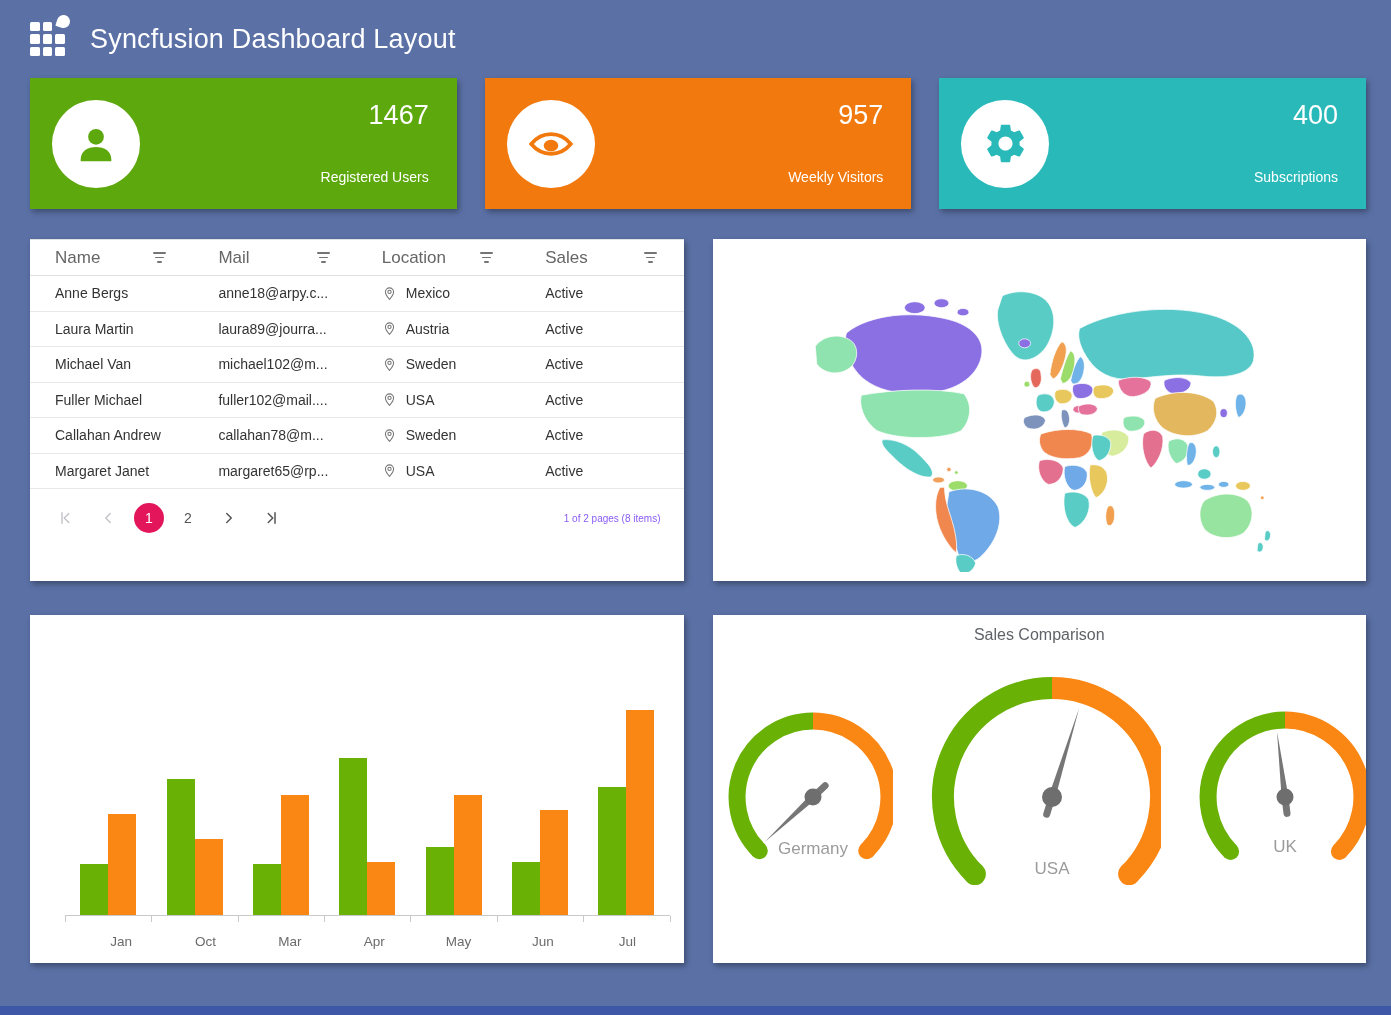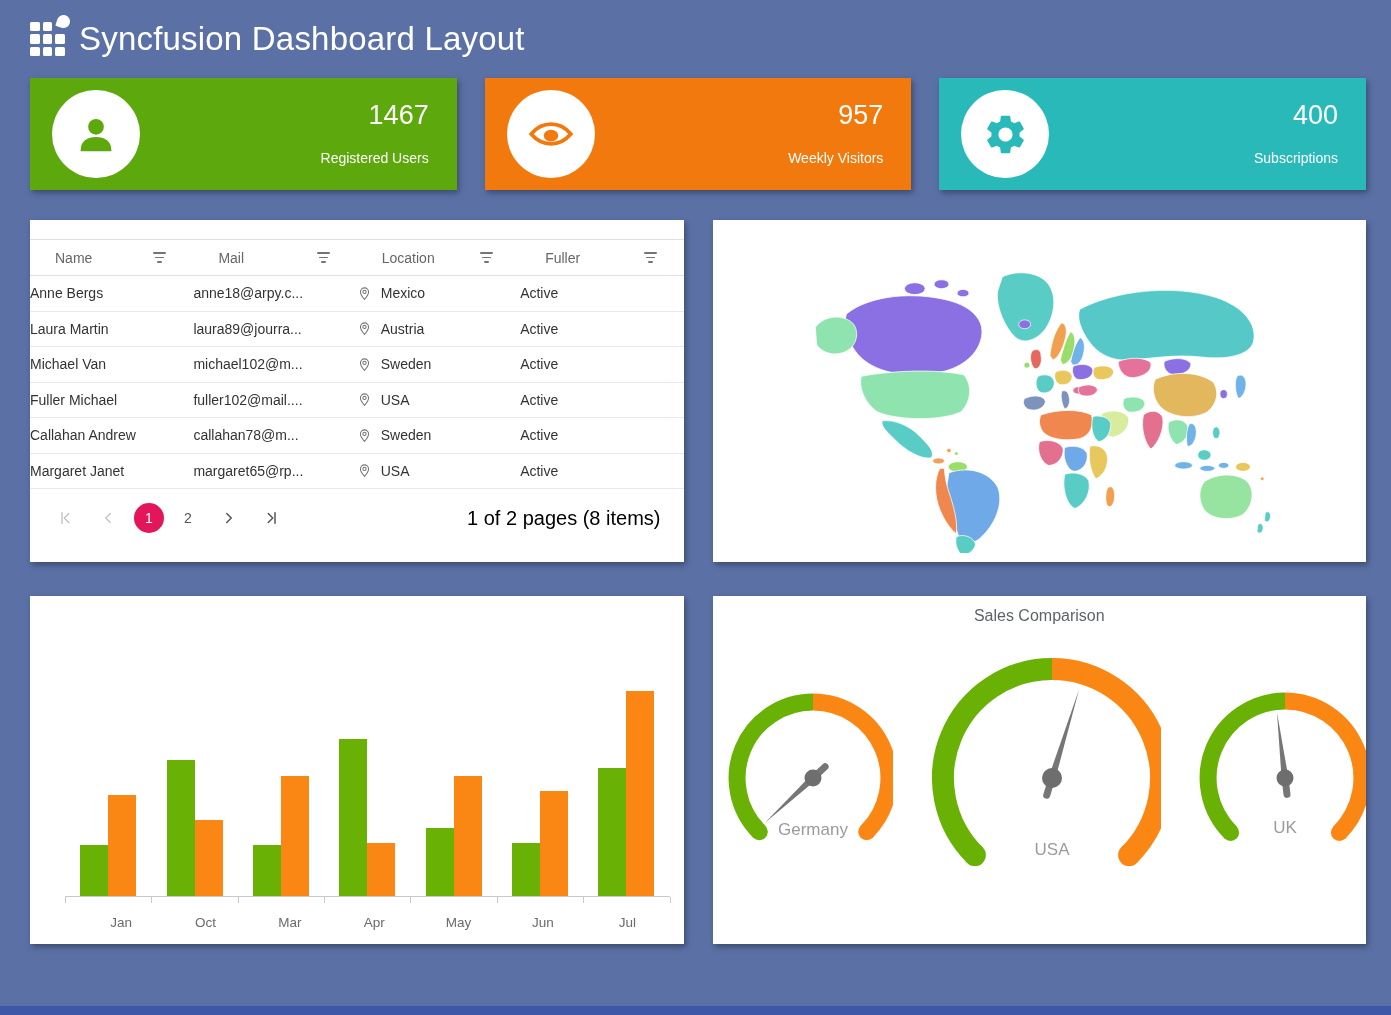--- a/index.html
+++ b/index.html
@@ -4,53 +4,53 @@
 <style>
   html,body{margin:0;padding:0}
   body{width:1391px;height:1015px;background:#5b71a6;font-family:"Liberation Sans",sans-serif;overflow:hidden;position:relative}
   .page{padding:0 25px 0 30px}
 
   
   header{height:78px;display:flex;align-items:center;color:#fff}
   .logo{width:35px;height:35px;position:relative;margin-right:14px;flex:0 0 auto}
   .logo .sq{position:absolute;width:9.5px;height:9.5px;background:#fff;border-radius:1.5px}
   .logo .petal{position:absolute;right:-5px;top:-7px;width:13px;height:13px;background:#fff;border-radius:7px 7px 7px 1px;transform:rotate(18deg)}
-  h1{font-size:33px;font-weight:normal;margin:0;letter-spacing:.2px}
+  h1{font-size:27px;font-weight:normal;margin:11px;letter-spacing:.2px}
 
   
   .cards{display:flex;gap:28px}
-  .card{flex:1;height:112px;position:relative;box-shadow:2px 3px 6px rgba(0,0,0,.35)}
+  .card{flex:1;height:131px;position:relative;box-shadow:2px 3px 6px rgba(0,0,0,.35)}
   .card-circle{position:absolute;left:22px;top:50%;transform:translateY(-50%);width:88px;height:88px;border-radius:50%;background:#fff;display:flex;align-items:center;justify-content:center}
   .card-value{position:absolute;right:28px;top:22px;font-size:27px;color:#fff}
   .card-label{position:absolute;right:28px;bottom:24px;font-size:14px;color:#fff}
 
   
   .row{display:flex;gap:29px}
   .row2{margin-top:30px}
   .row3{margin-top:34px}
   .panel{flex:1;background:#fff;box-shadow:2px 3px 6px rgba(0,0,0,.35);position:relative}
   .row2 .panel{height:342px}
   .row3 .panel{height:348px}
   .panel-title{text-align:center;color:#5f6368;font-size:16px;padding-top:11px}
 
   
-  .grid-head{display:flex;height:35px;margin-top:19px;border-top:1px solid #e0e0e0;border-bottom:1px solid #e0e0e0;color:#666;font-size:14px}
+  .grid-head{display:flex;height:35px;margin-top:0;border-top:1px solid #e0e0e0;border-bottom:1px solid #e0e0e0;color:#666;font-size:17px}
   .gcol{flex:1;display:flex;align-items:center;justify-content:space-between;padding:0 27px 0 25px}
   .filter-ic{display:flex;flex-direction:column;align-items:center;gap:2.5px;cursor:pointer}
   .filter-ic i{display:block;height:1.7px;background:#757575;border-radius:1px}
   .filter-ic i:nth-child(1){width:13px}
   .filter-ic i:nth-child(2){width:9px}
   .filter-ic i:nth-child(3){width:5px}
   .grid-row{display:flex;height:34.5px;align-items:center;border-bottom:1px solid #e8e8e8;font-size:14px;color:#333}
-  .gcell{flex:1;display:flex;align-items:center;gap:9px;white-space:nowrap;overflow:hidden}
+  .gcell{flex:1;padding-left:25px;display:flex;align-items:center;gap:9px;white-space:nowrap;overflow:hidden}
   .pager{display:flex;align-items:center;height:58px;padding:0 23px 0 18px;gap:9px}
   .pbtn{width:34px;height:34px;display:flex;align-items:center;justify-content:center;cursor:pointer}
   .page-num{width:30px;height:30px;border-radius:50%;display:flex;align-items:center;justify-content:center;font-size:14px;color:#555;cursor:pointer}
   .page-num.cur{color:#fff}
-  .pager-summary{margin-left:auto;color:#000000;font-size:20px}
+  .pager-summary{margin-left:auto;color:#8b5cf6;font-size:10px}
 
   
   .map-wrap{position:absolute;left:72px;top:36px;width:512px;height:297px}
 
   
   #bar-plot{position:absolute;left:35px;right:14px;bottom:47px;top:62px;display:flex;align-items:flex-end}
   .bar-slot{flex:1;display:flex;justify-content:center;align-items:flex-end}
   .bar{width:28px}
   #axis{position:absolute;left:35px;right:14px;bottom:41px;height:6px;border-top:1px solid #c9c9c9}
   .tick{position:absolute;top:0;width:1px;height:6px;background:#c9c9c9}
@@ -135,21 +135,21 @@
         </div>
         <div class="gcol">
           <span>Location</span>
           <span class="filter-ic">
               <i></i>
               <i></i>
               <i></i>
             </span>
         </div>
         <div class="gcol">
-          <span>Fuller</span>
+          <span>Sales</span>
           <span class="filter-ic">
               <i></i>
               <i></i>
               <i></i>
             </span>
         </div>
       </div>
       <div id="grid-body">
           <div class="grid-row">
             <div class="gcell">Anne Bergs</div>

